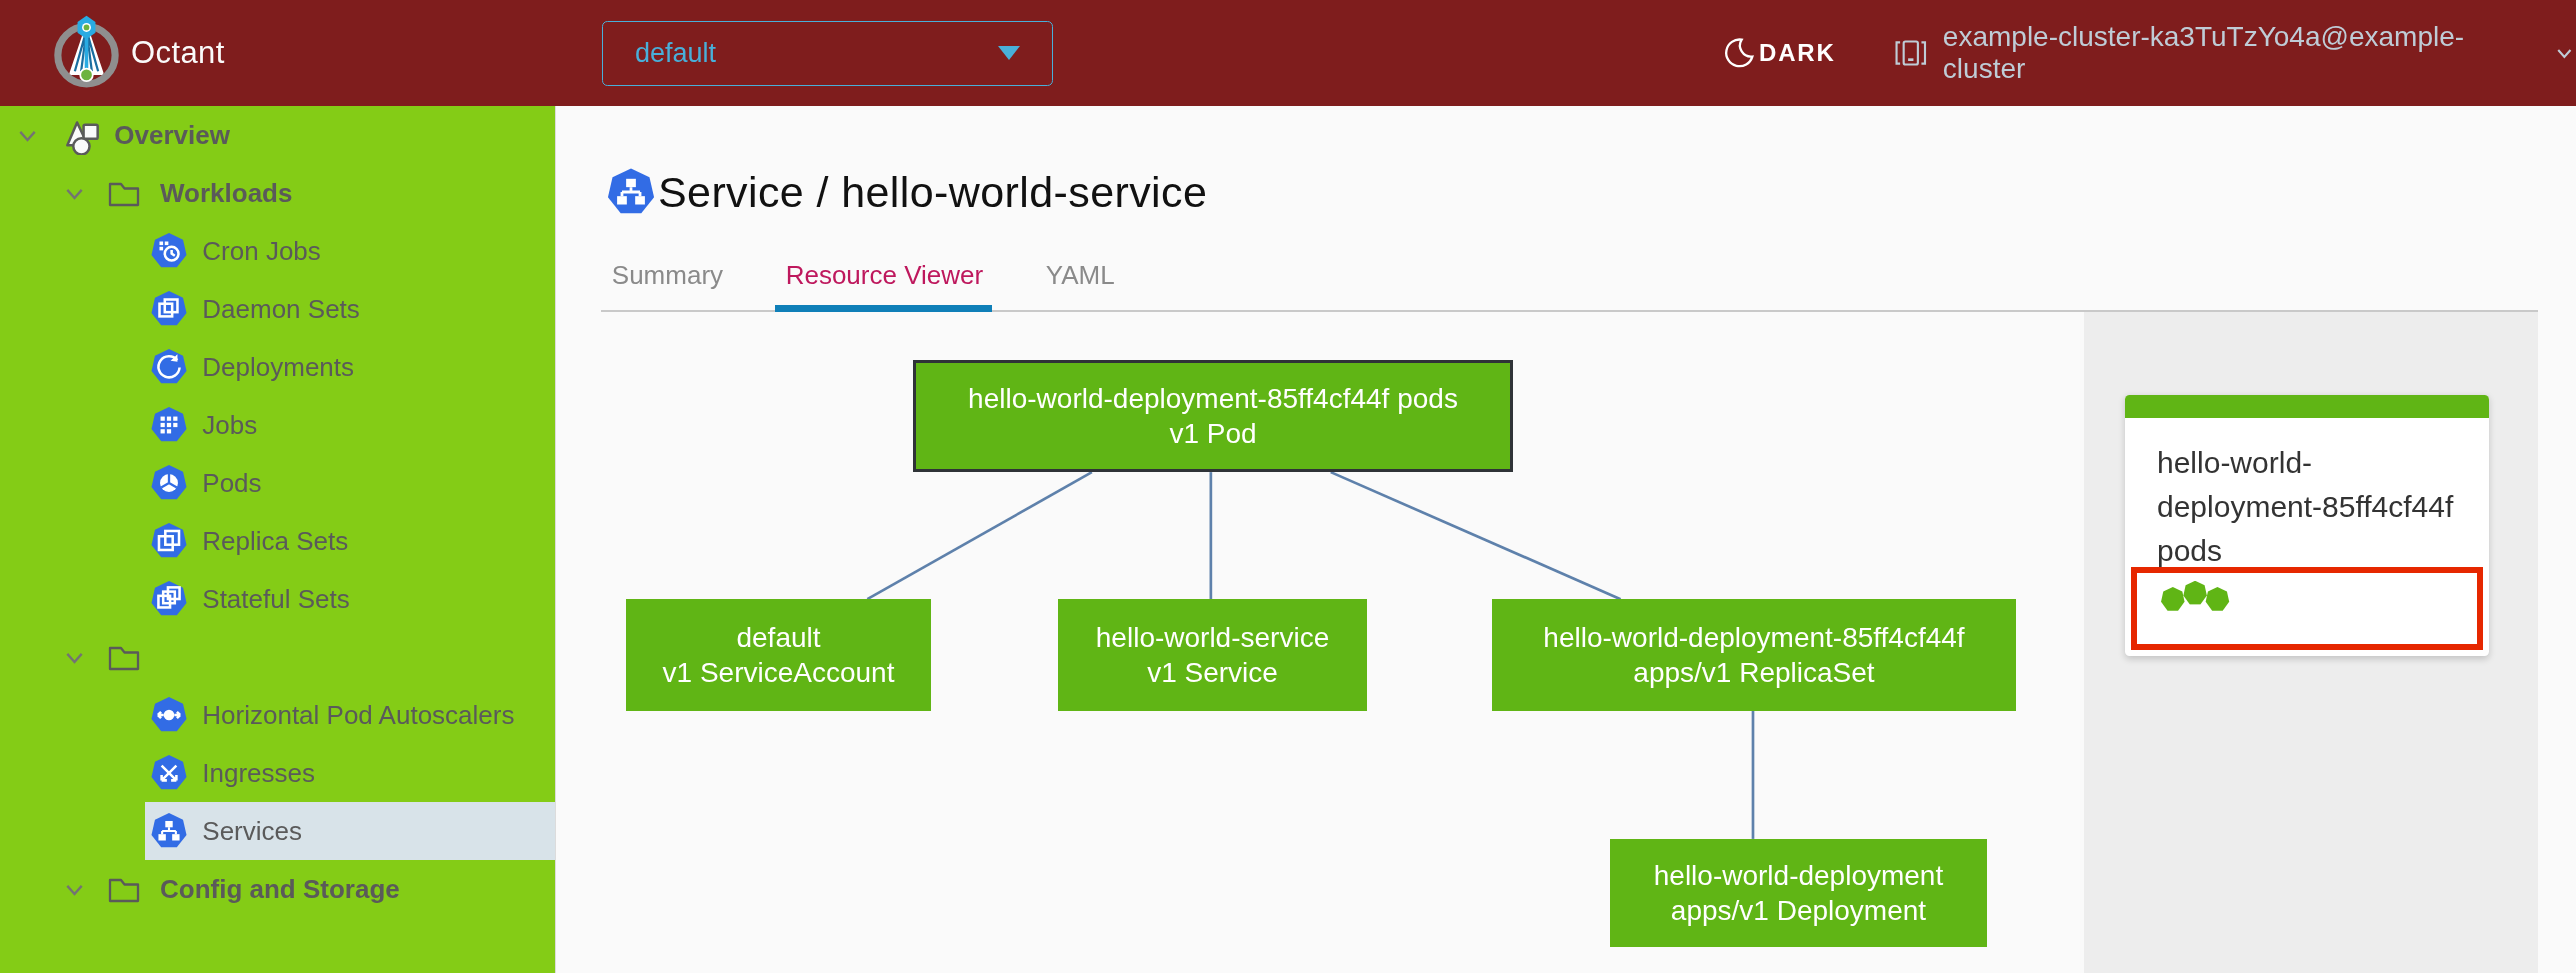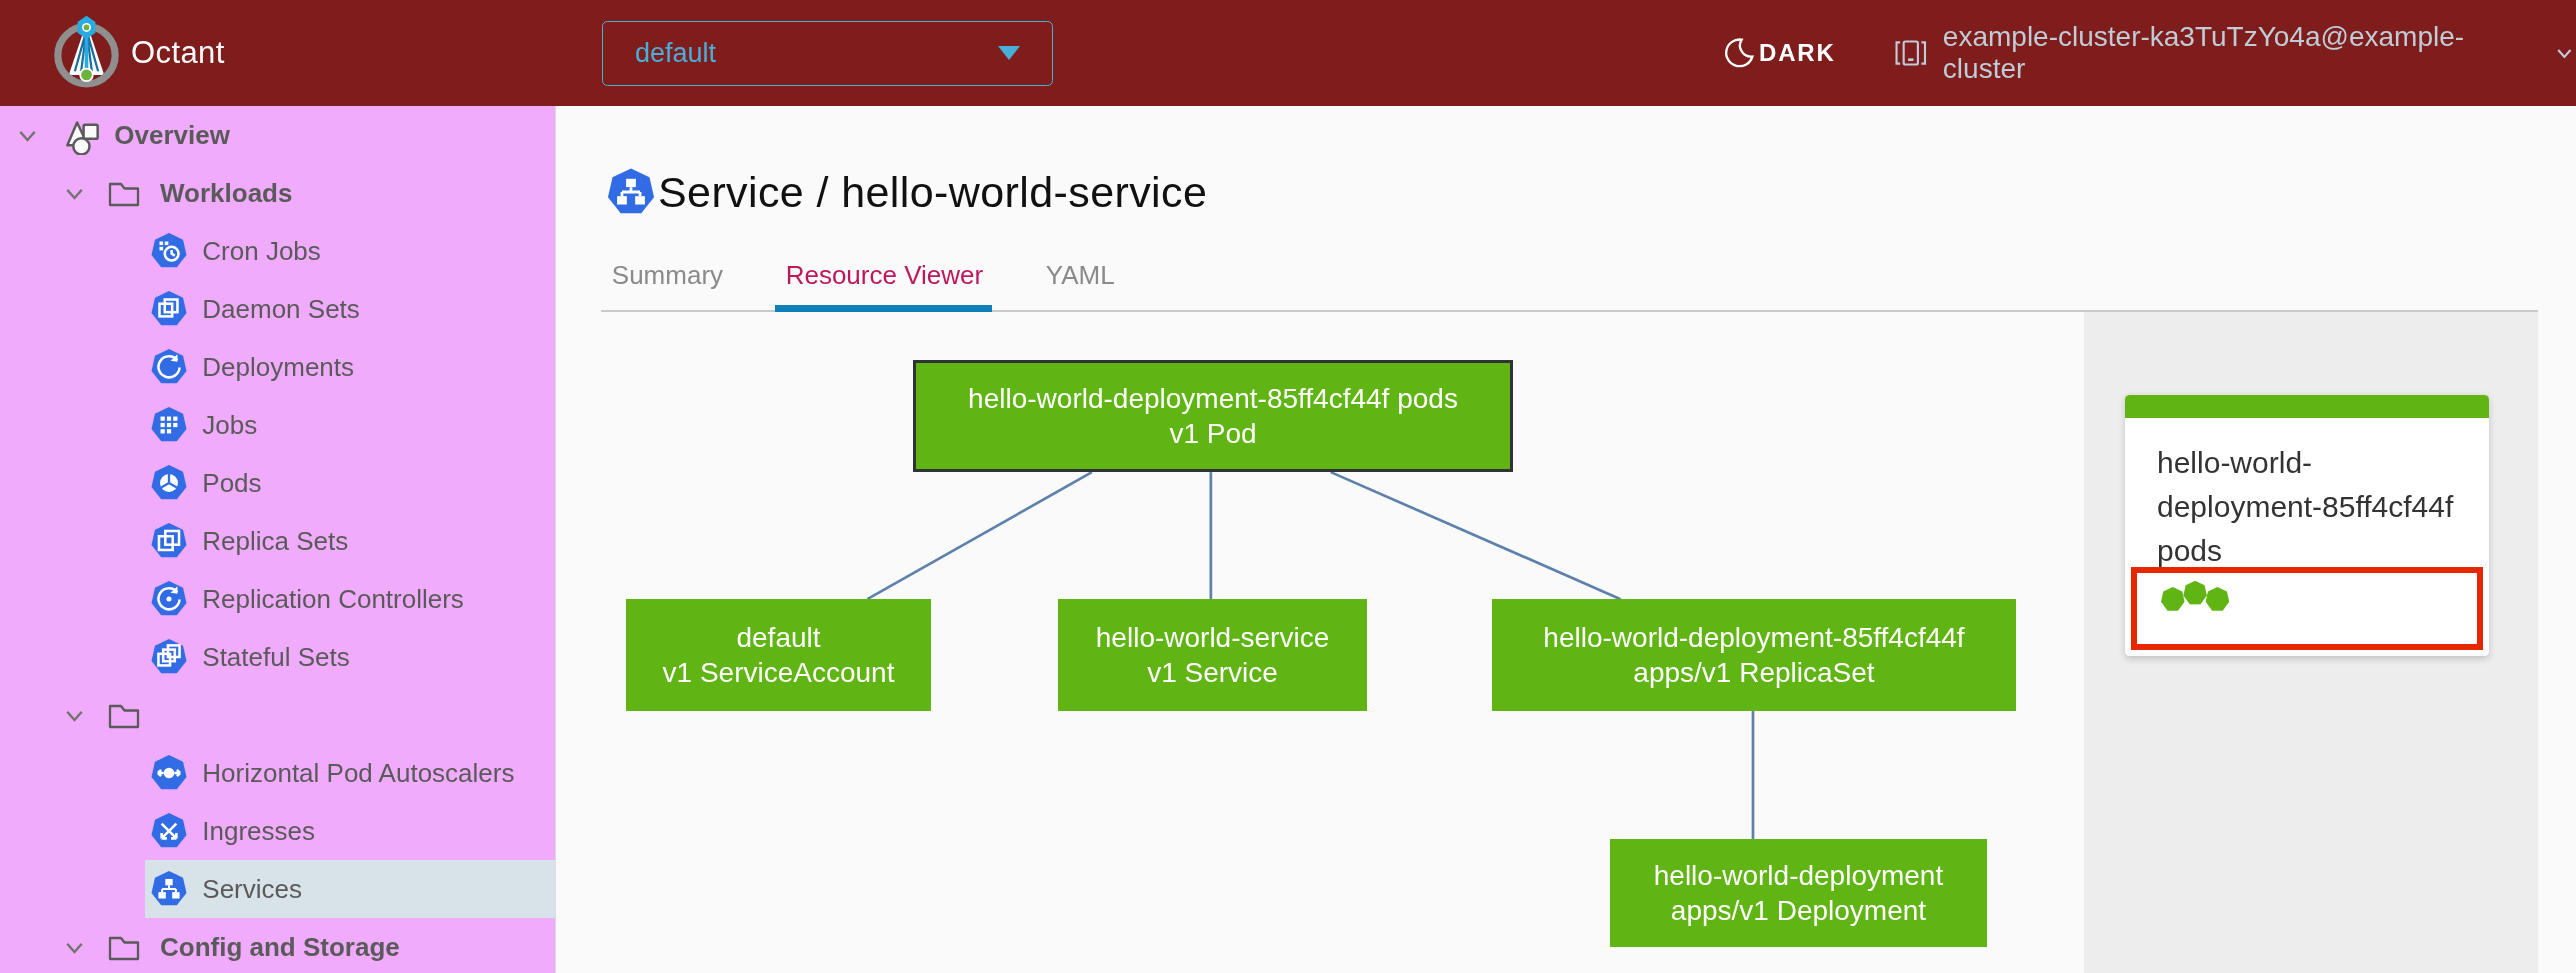--- a/index.html
+++ b/index.html
@@ -24,21 +24,21 @@
   .filter svg { width:30px; height:30px; }
   .dark-toggle { position:absolute; left:1723px; top:0; height:106px; display:flex; align-items:center; gap:4px; cursor:pointer; }
   .dark-toggle .label { color:#ffffff; font-size:24px; font-weight:700; letter-spacing:1.8px; }
   .dark-toggle svg { width:32px; height:32px; }
   .cluster-sel { position:absolute; left:1893px; top:0; height:106px; display:flex; align-items:center; gap:14.3px; cursor:pointer; }
   .cluster-sel .txt { color:#bfccd6; font-size:28px; }
   .cluster-sel svg.cl { width:36px; height:36px; }
   .cluster-sel svg.cv { width:23px; height:23px; }
 
   
-  .sidebar { position:absolute; left:0; top:106px; width:556px; height:868px; background:#f0abfc;
+  .sidebar { position:absolute; left:0; top:106px; width:556px; height:868px; background:#84cc16;
              border-right:1.8px solid #dcdcdc; z-index:5; overflow:hidden; }
   .nav-row { position:relative; height:58px; display:flex; align-items:center; cursor:pointer;
              color:#5a5a5a; font-size:26px; white-space:nowrap; }
   .nav-row.lvl0 { padding-left:14.3px; font-weight:700; }
   .nav-row.lvl1 { padding-left:61px; font-weight:700; }
   .nav-row.lvl2 { padding-left:150px; font-weight:400; }
   .nav-row.selected { background:linear-gradient(to right, rgba(0,0,0,0) 145px, #d8e3e9 145px); }
   .nav-row .chev { width:27px; height:27px; margin-right:21.5px; flex:none; }
   .nav-row.lvl1 .chev { margin-right:18px; }
   .nav-row .tree-ico { width:39px; height:39px; margin-right:12.5px; flex:none; }
@@ -201,29 +201,20 @@
         <svg class="tree-ico" viewBox="0 0 36 36">
           <polygon points="18,1 31.3,7.4 34.6,21.8 25.4,33.3 10.6,33.3 1.4,21.8 4.7,7.4" fill="#326ce5"></polygon>
           <rect x="8.5" y="13.5" width="13" height="13" fill="none" stroke="#ffffff" stroke-width="2.4"></rect>
           <rect x="14.5" y="8.5" width="13" height="13" fill="none" stroke="#ffffff" stroke-width="2.4"></rect>
         </svg>
         <span>Replica Sets</span>
       </div>
       <div class="nav-row lvl2">
         <svg class="tree-ico" viewBox="0 0 36 36">
           <polygon points="18,1 31.3,7.4 34.6,21.8 25.4,33.3 10.6,33.3 1.4,21.8 4.7,7.4" fill="#326ce5"></polygon>
-          <path d="M25.8 11.5 A10 10 0 1 0 28 18.5" fill="none" stroke="#ffffff" stroke-width="2.4"></path>
-          <path d="M26 6 L26 13 L19.5 12 Z" fill="#fff"></path>
-          <circle cx="18" cy="18" r="2.4" fill="#fff"></circle>
-        </svg>
-        <span>Replication Controllers</span>
-      </div>
-      <div class="nav-row lvl2">
-        <svg class="tree-ico" viewBox="0 0 36 36">
-          <polygon points="18,1 31.3,7.4 34.6,21.8 25.4,33.3 10.6,33.3 1.4,21.8 4.7,7.4" fill="#326ce5"></polygon>
           <rect x="8" y="15" width="11" height="11" fill="none" stroke="#ffffff" stroke-width="2.4"></rect>
           <rect x="12.5" y="11" width="11" height="11" fill="none" stroke="#ffffff" stroke-width="2.4"></rect>
           <rect x="17" y="7" width="11" height="11" fill="none" stroke="#ffffff" stroke-width="2.4"></rect>
         </svg>
         <span>Stateful Sets</span>
       </div>
       <div class="nav-row lvl1">
         <svg class="chev" viewBox="0 0 30 30">
           <path d="M7 11 L15 20 L23 11" fill="none" stroke="#737373" stroke-width="2.6"></path>
         </svg>

